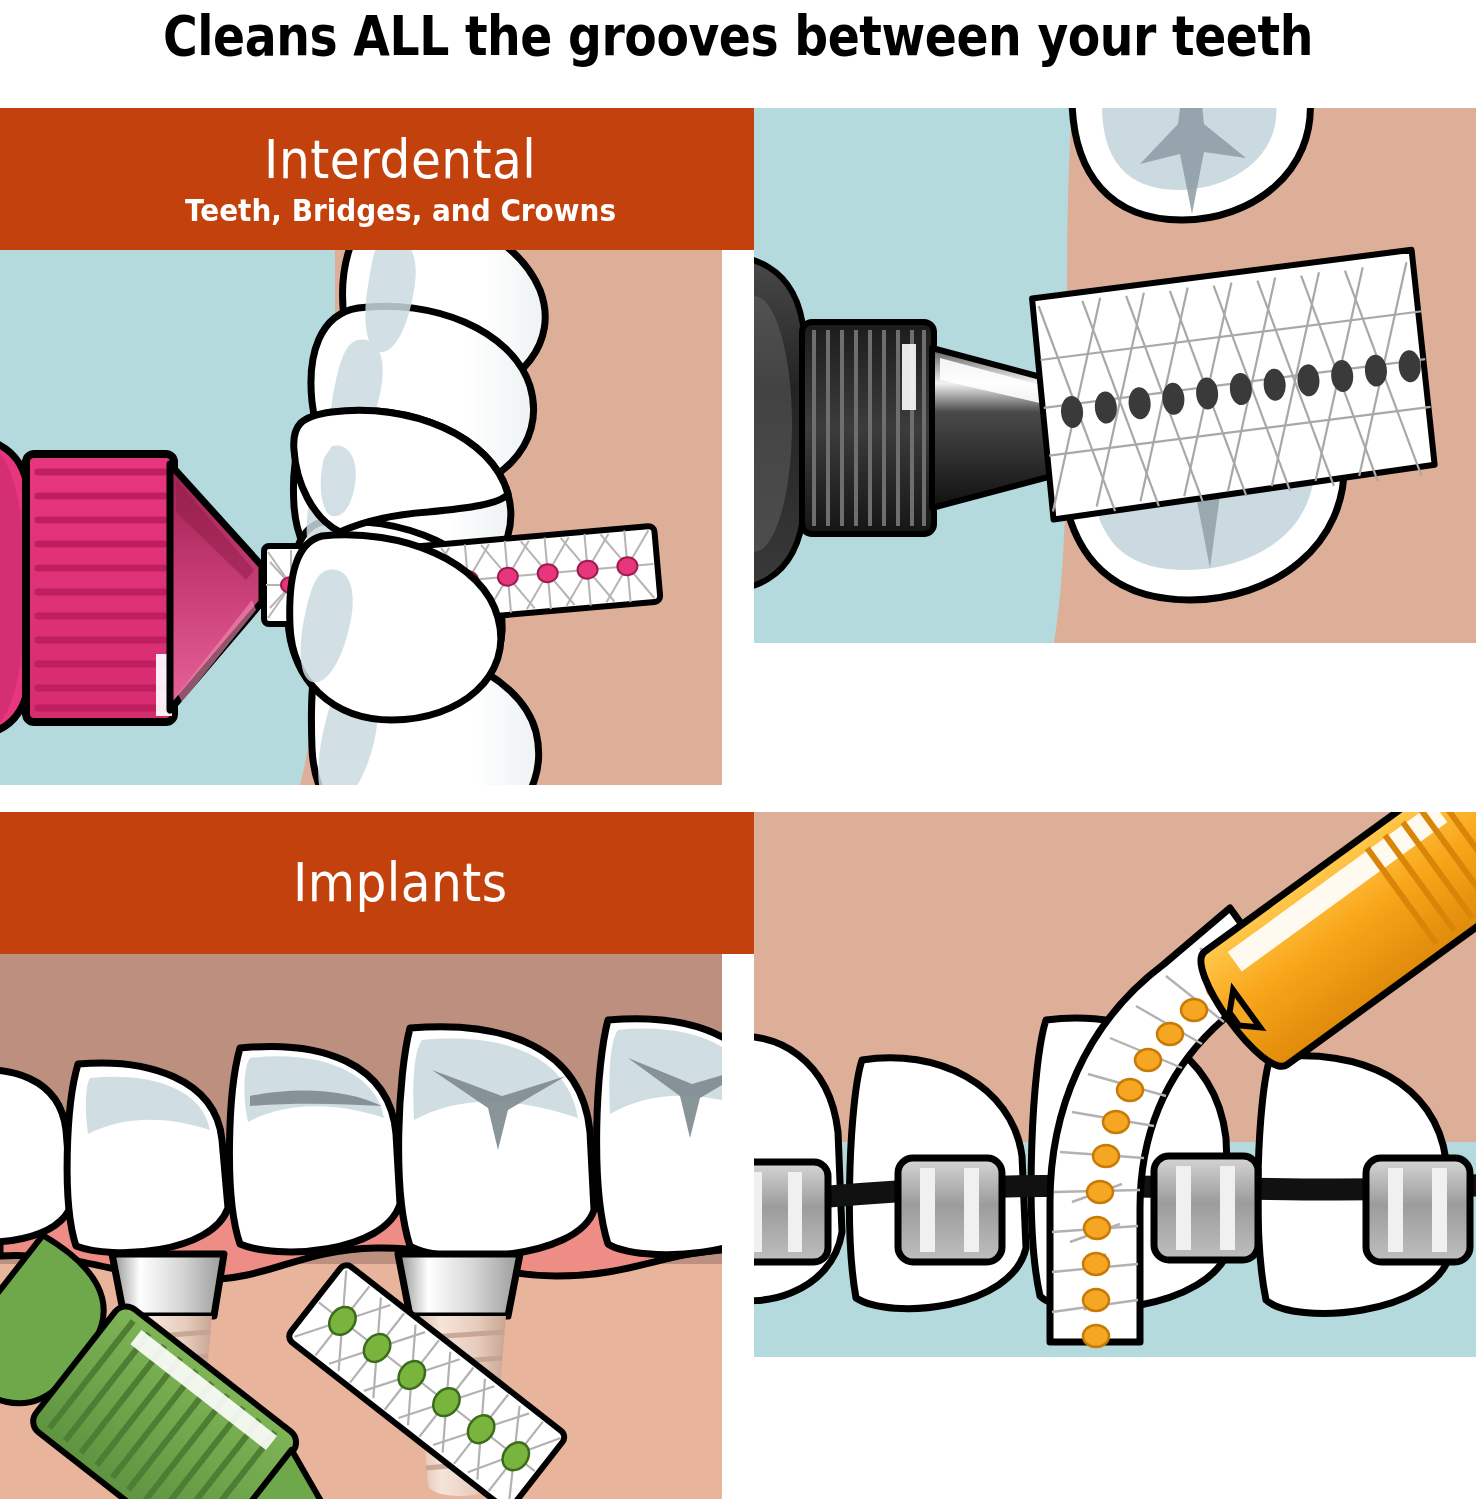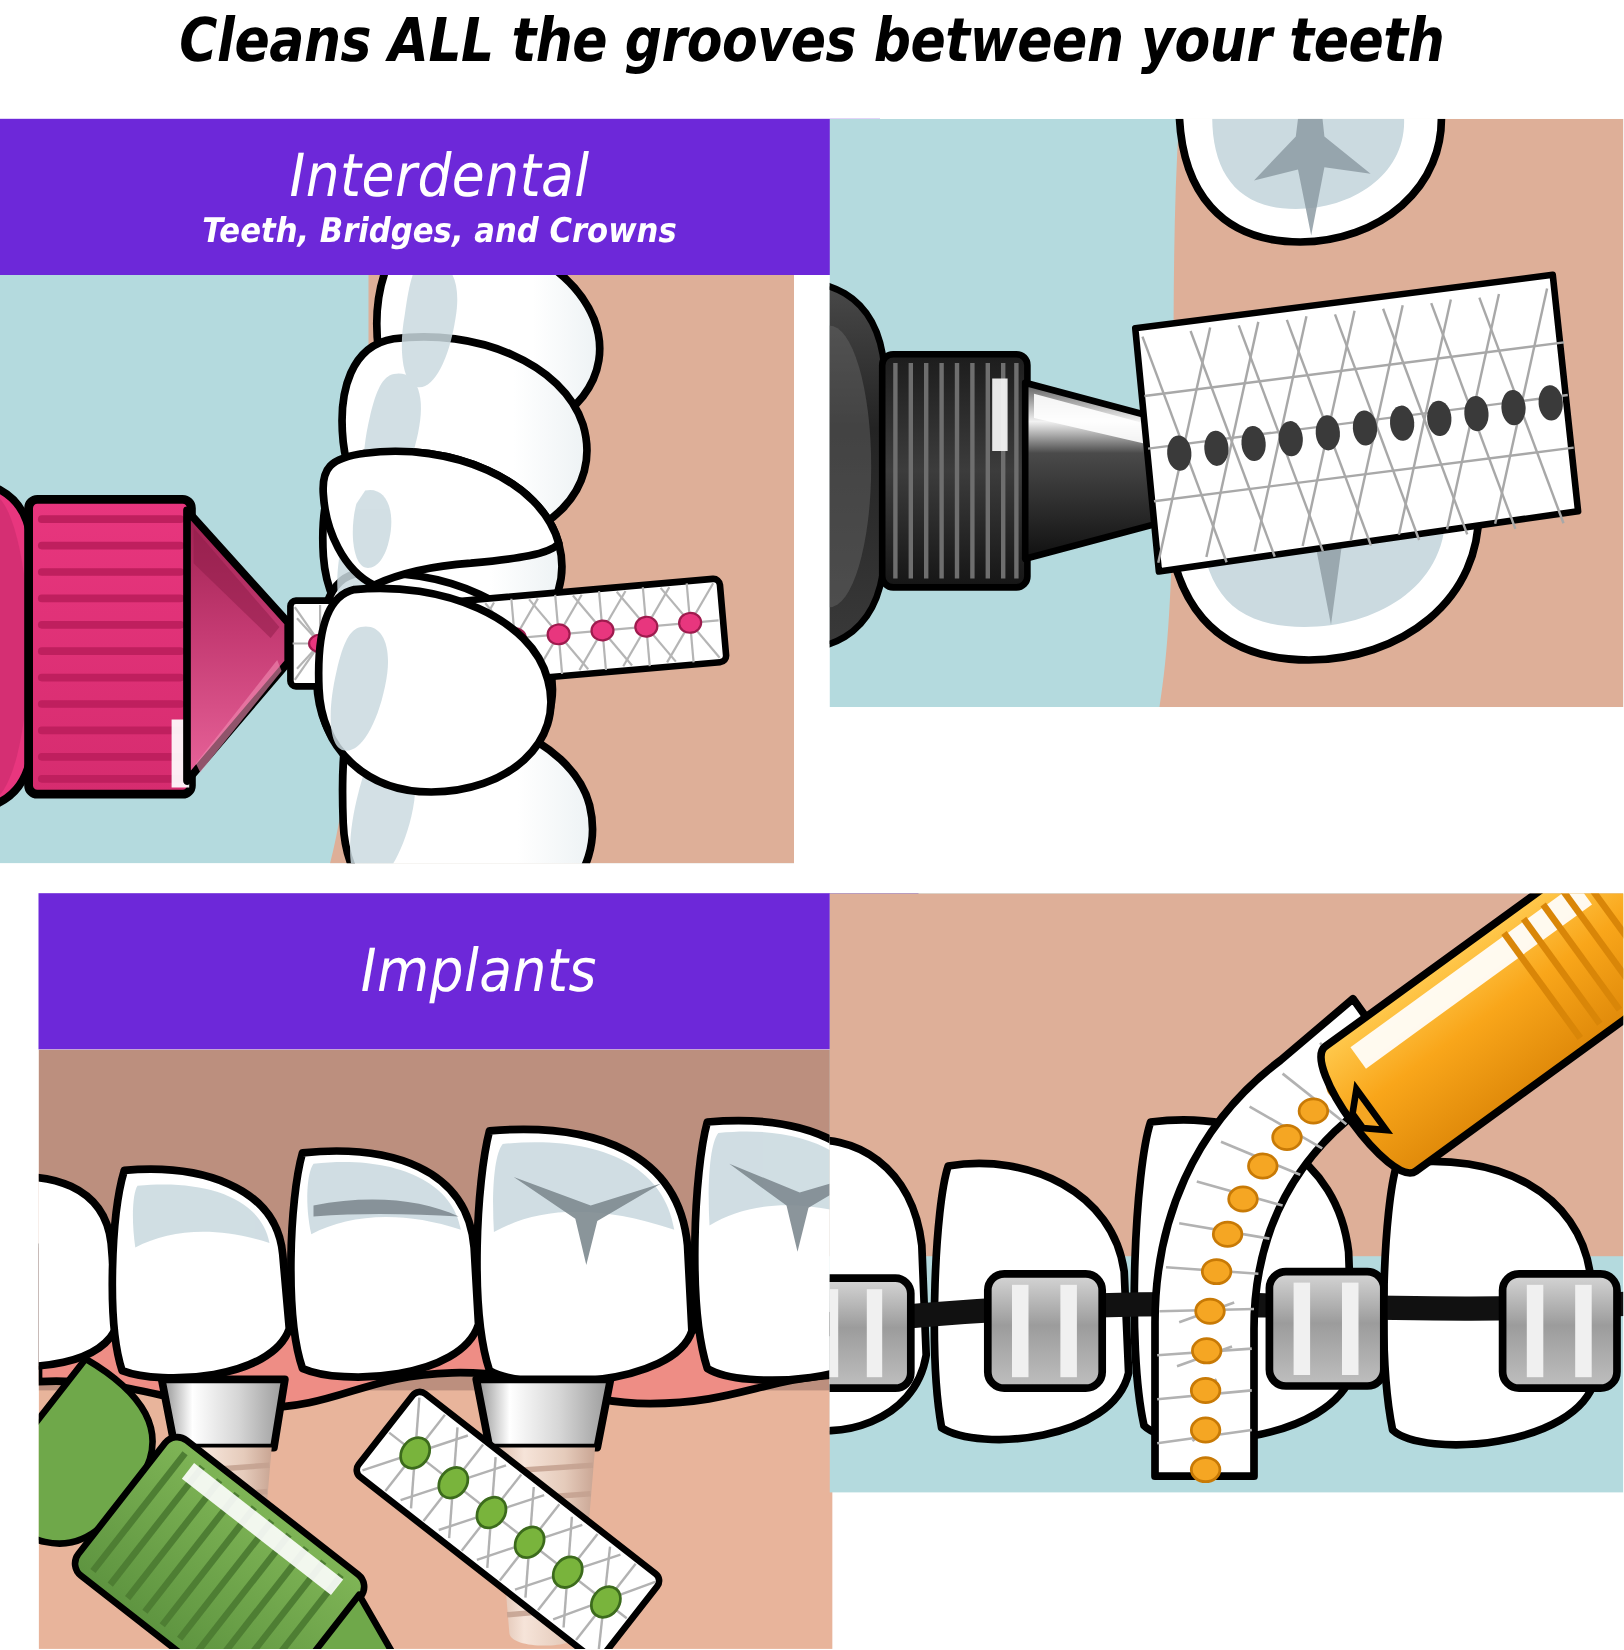--- a/index.html
+++ b/index.html
@@ -3,21 +3,21 @@
 <meta charset="utf-8">
 <title>Cleans ALL the grooves between your teeth</title>
 <style>
   * { box-sizing: border-box; margin: 0; padding: 0; }
   html, body {
     width: 1476px; height: 1500px;
     background: #ffffff;
     font-family: "Liberation Sans", sans-serif;
     overflow: hidden;
   }
-  #root { position: relative; width: 1476px; height: 1500px; background:#fff;font-style:italic; }
+  #root { position: relative; width: 1476px; height: 1500px; background:#fff; }
 
   
   .headline {
     position: absolute; left: 0; top: 0; width: 1476px; height: 72px;
     display: flex; align-items: center; justify-content: center;
     font-family: "DejaVu Sans", sans-serif;
     font-weight: 700;
     font-size: 55px;
     letter-spacing: -0.5px;
     color: #000000;
@@ -27,27 +27,27 @@
   }
 
   
   .grid {
     position: absolute; left: 0; top: 108px;
     width: 1476px; height: 1392px;
   }
   .panel { position: absolute; width: 722px; }
   .panel.p1 { left: 0;   top: 0;   }
   .panel.p2 { left: 754; top: 0;   }
-  .panel.p3 { left: 0;   top: 704px; padding-left: 35px; }
+  .panel.p3 { left: 0;   top: 704px; }
   .panel.p4 { left: 754px; top: 704px; }
   .panel.p2 { left: 754px; }
 
   .panel-header {
     width: 800px; height: 142px;
-    background: #6d28d9;
+    background: #c2410c;
     color: #ffffff;
     display: flex; flex-direction: column;
     align-items: center; justify-content: center;
     text-align: center;
     line-height: 1.0;
   }
   .panel-header.tall  { height: 142px; }
   .ph-title {
     font-family: "DejaVu Sans", sans-serif;
     font-weight: 400;

